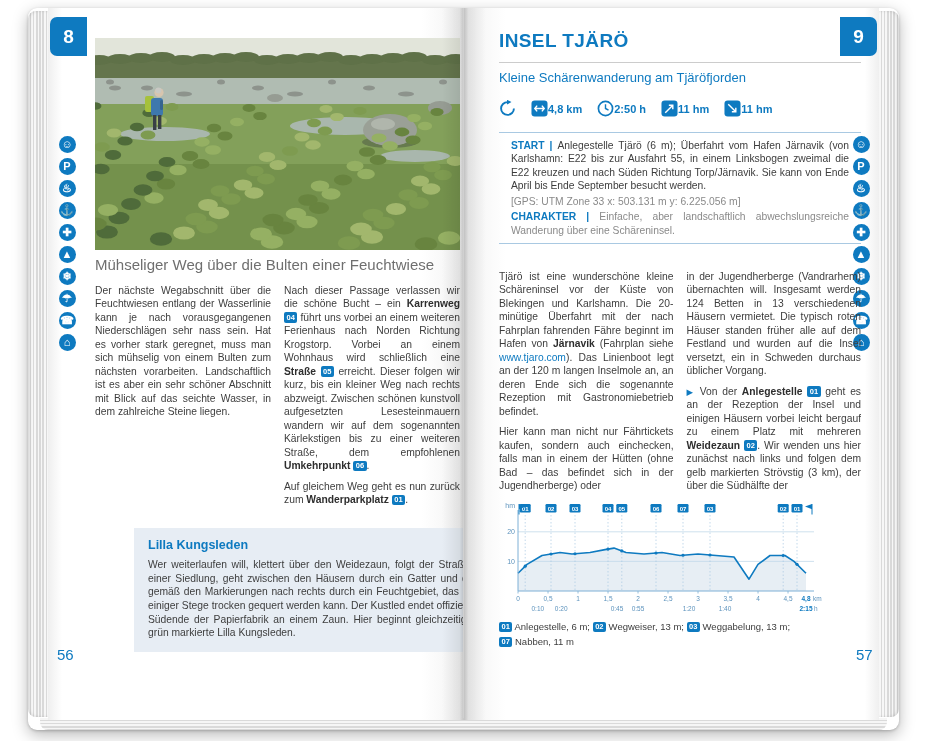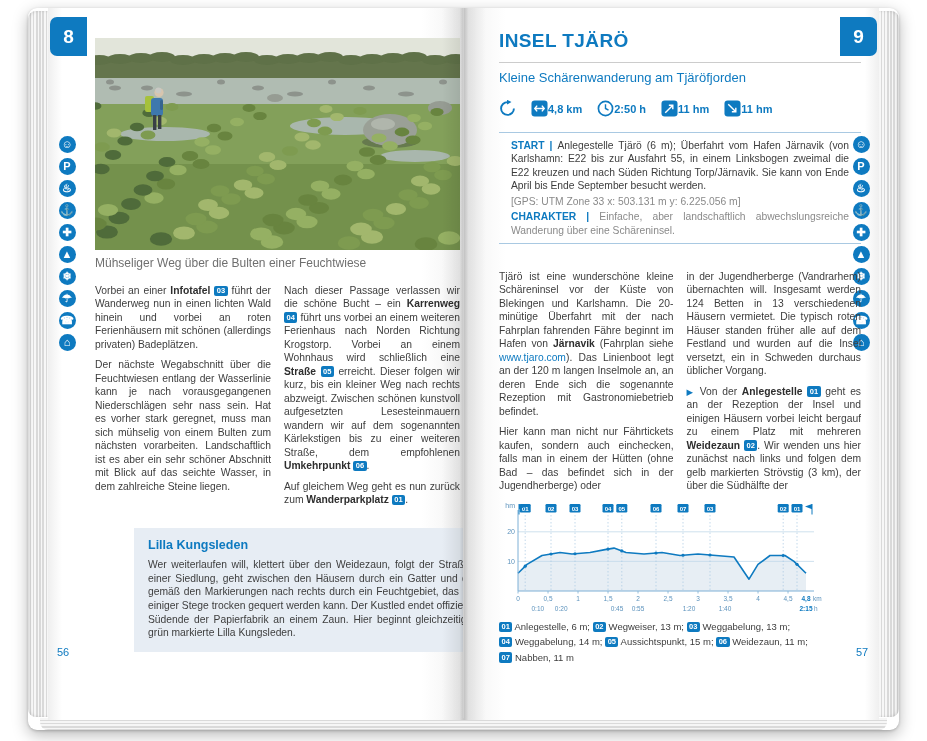--- a/index.html
+++ b/index.html
@@ -18,36 +18,36 @@
     background:linear-gradient(90deg,rgba(0,0,0,0) 0%,rgba(0,0,0,.08) 40%,rgba(0,0,0,.20) 50%,rgba(0,0,0,.08) 60%,rgba(0,0,0,0) 100%);}
   .tab{position:absolute;background:#0e7ac0;color:#fff;font-size:19px;font-weight:bold;display:flex;align-items:center;justify-content:center;}
   .tab-left{left:2px;top:9px;width:37px;height:39px;border-radius:7px 0 0 7px;}
   .tab-right{left:376px;top:9px;width:37px;height:39px;border-radius:0 7px 7px 0;}
   .margin-strip{position:absolute;top:128px;width:20px;display:flex;flex-direction:column;align-items:center;}
   .strip-left{left:9px;}
   .strip-right{left:387px;}
   .m-icon{width:17px;height:17px;border-radius:50%;background:#0e7ac0;color:#fff;font-size:11px;line-height:17px;text-align:center;margin-bottom:5px;font-weight:bold;overflow:hidden;}
   .photo-wrap{position:absolute;left:47px;top:30px;width:365px;height:212px;overflow:hidden;}
   .photo-wrap svg{display:block;width:365px;height:212px;}
-  .caption{position:absolute;left:47px;top:248px;width:365px;font-size:12px;color:#6f6f6f;}
+  .caption{position:absolute;left:47px;top:248px;width:365px;font-size:15px;color:#6f6f6f;}
   .cols{display:flex;gap:13px;}
   .cols-left{position:absolute;left:47px;top:276px;width:365px;height:240px;overflow:hidden;}
   .cols-right{position:absolute;left:35px;top:262px;width:362px;height:234px;overflow:hidden;}
   .col{width:176px;}
   .col p{margin:0 0 7px;font-size:10.3px;line-height:1.31;color:#3d3d3d;text-align:justify;hyphens:auto;overflow-wrap:break-word;}
   strong{font-weight:bold;color:#2e2e2e;}
   .wbadge{display:inline-block;background:#0e7ac0;color:#fff;font-size:7.5px;font-weight:bold;line-height:1;padding:1.5px 2.5px;border-radius:2px;position:relative;top:-1px;}
   .link{color:#0e7ac0;}
   .tri{color:#0e7ac0;font-size:8.5px;}
   .blue-label{color:#0e7ac0;font-weight:bold;}
   .gray{color:#8a8a8a;}
   .info-box{position:absolute;left:47px;top:520px;width:365px;box-sizing:border-box;background:#e7edf4;padding:10px 14px 12px;margin-left:39px;}
   .info-box-title{color:#0e7ac0;font-weight:bold;font-size:12.5px;margin-bottom:6px;}
   .info-box-body{margin:0;font-size:10.3px;line-height:1.33;color:#3d3d3d;text-align:justify;hyphens:auto;}
-  .pagenum{position:absolute;top:638px;font-size:11px;color:#0e7ac0;}
+  .pagenum{position:absolute;top:638px;font-size:15px;color:#0e7ac0;}
   .pagenum-left{left:9px;}
   .pagenum-right{left:392px;}
   .title{position:absolute;left:35px;top:22px;width:362px;margin:0;font-size:19px;letter-spacing:.4px;color:#0e7ac0;font-weight:bold;padding-bottom:10px;border-bottom:1px solid #cccccc;}
   .subtitle{position:absolute;left:35px;top:62px;width:362px;font-size:13px;color:#0e7ac0;}
   .stats{position:absolute;left:35px;top:92px;width:362px;display:flex;align-items:center;gap:15px;}
   .stat{display:flex;align-items:center;}
   .sicon{width:17px;height:17px;display:block;}
   .stat-label{color:#0e7ac0;font-weight:bold;font-size:11px;}
   .meta-wrap{position:absolute;left:35px;top:124px;width:362px;}
   .rule{height:0;border-top:1px solid #a9c9e2;margin:0 0 6px;}
@@ -226,21 +226,20 @@
             <ellipse cx="125" cy="153" rx="9.464285714285715" ry="5.678571428571429" fill="#7e9b50"></ellipse>
             <ellipse cx="178" cy="182" rx="10.5" ry="6.3" fill="#68843f"></ellipse>
             <ellipse cx="284" cy="100" rx="7.571428571428571" ry="4.542857142857143" fill="#95b063"></ellipse>
             <ellipse cx="337" cy="129" rx="8.607142857142858" ry="5.164285714285715" fill="#7e9b50"></ellipse>
           </svg>
       </div>
       <div class="caption">Mühseliger Weg über die Bulten einer Feuchtwiese</div>
 
       <div class="cols cols-left">
         <div class="col">
-          <p>Vorbei an einer <strong>Infotafel </strong><span class="wbadge">03</span> führt der Wanderweg nun in einen lichten Wald hinein und vorbei an roten Ferienhäusern mit schönen (allerdings privaten) Badeplätzen.</p>
           <p>Der nächste Wegabschnitt über die Feuchtwiesen entlang der Wasserlinie kann je nach vorausgegangenen Niederschlägen sehr nass sein. Hat es vorher stark geregnet, muss man sich mühselig von einem Bulten zum nächsten vorarbeiten. Landschaftlich ist es aber ein sehr schöner Abschnitt mit Blick auf das seichte Wasser, in dem zahlreiche Steine liegen.</p>
         </div>
         <div class="col">
           <p>Nach dieser Passage verlassen wir die schöne Bucht – ein <strong>Karrenweg </strong><span class="wbadge">04</span> führt uns vorbei an einem weiteren Ferienhaus nach Norden Richtung Krogstorp. Vorbei an einem Wohnhaus wird schließlich eine <strong>Straße </strong><span class="wbadge">05</span> erreicht. Dieser folgen wir kurz, bis ein kleiner Weg nach rechts abzweigt. Zwischen schönen kunstvoll aufgesetzten Lesesteinmauern wandern wir auf dem sogenannten Kärlekstigen bis zu einer weiteren Straße, dem empfohlenen <strong>Umkehrpunkt </strong><span class="wbadge">06</span>.</p>
           <p>Auf gleichem Weg geht es nun zurück zum <strong>Wanderparkplatz </strong><span class="wbadge">01</span>.</p>
         </div>
       </div>
 
       <div class="info-box">
         <div class="info-box-title">Lilla Kungsleden</div>
@@ -407,21 +406,20 @@
             <text x="295.00000000000006" y="8.6" font-size="6" fill="#ffffff" text-anchor="middle" font-family="Liberation Sans, sans-serif" font-weight="bold">01</text>
             <line x1="17" y1="2" x2="17" y2="12.5" stroke="#0e7ac0" stroke-width="1"></line>
             <path d="M 17 2 L 24 4.6 L 17 7.2 Z" fill="#0e7ac0"></path>
             <line x1="310" y1="2" x2="310" y2="12.5" stroke="#0e7ac0" stroke-width="1"></line>
             <path d="M 310 2 L 303 4.6 L 310 7.2 Z" fill="#0e7ac0"></path>
           </svg>
       </div>
 
       <div class="legend">
         <div><span class="wbadge">01</span> Anlegestelle, 6 m;  <span class="wbadge">02</span> Wegweiser, 13 m;  <span class="wbadge">03</span> Weggabelung, 13 m;</div>
-        <div><span class="wbadge">04</span> Weggabelung, 14 m;  <span class="wbadge">05</span> Aussichtspunkt, 15 m;  <span class="wbadge">06</span> Weidezaun, 11 m;</div>
         <div><span class="wbadge">07</span> Nabben, 11 m</div>
       </div>
 
       <div class="pagenum pagenum-right">57</div>
     </div>
 
     <div class="gutter"></div>
   </div>
 </div>
 

